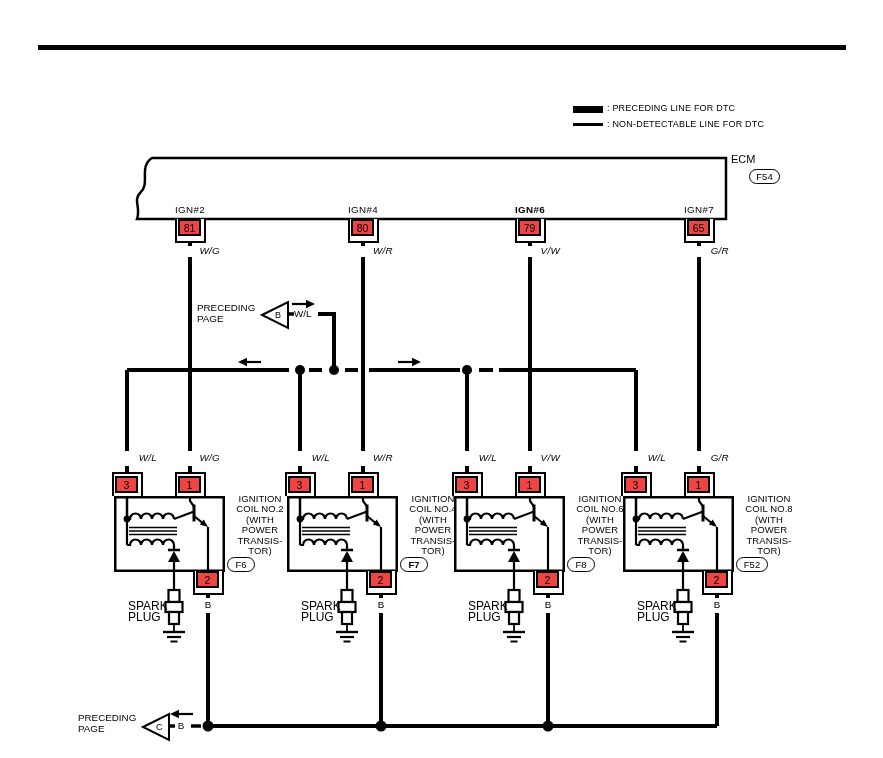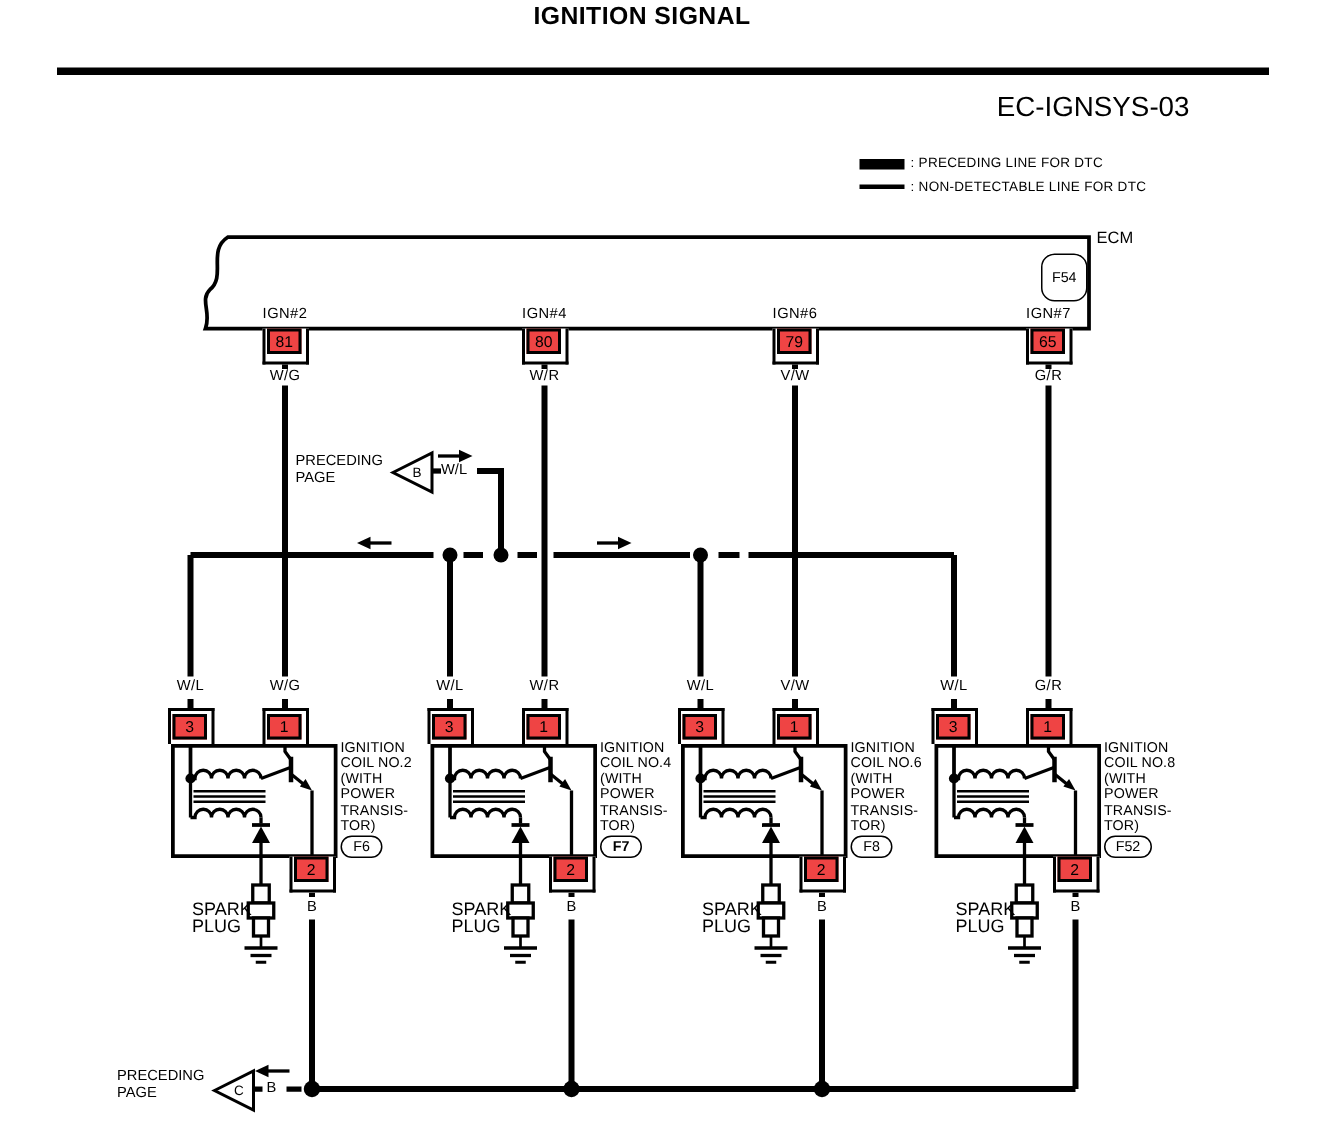--- a/index.html
+++ b/index.html
@@ -1,33 +1,33 @@
 <!DOCTYPE html>
 <html><head>
 <meta charset="utf-8">
 <style>
   html,body{margin:0;padding:0;background:#fff;}
   #canvas{position:relative;width:883px;height:758px;background:#ffffff;overflow:hidden;
           font-family:"Liberation Sans",sans-serif;color:#000;}
   .abs{position:absolute;}
   .txt{position:absolute;color:#000;white-space:nowrap;}
-  .pre{white-space:pre-line;}
+  .pre{white-space:pre-line;text-align:center;}
   #page-title{left:283px;top:2px;width:290px;text-align:center;font-size:16.5px;font-weight:bold;letter-spacing:.3px;}
   #title-rule{left:38px;top:45px;width:808px;height:4.5px;background:#000;}
   #diagram-code{left:593px;top:60px;width:200px;text-align:right;font-size:18.5px;}
   .legend-bar{left:573px;width:30px;background:#000;}
   .legend-text{left:607px;font-size:9px;letter-spacing:.2px;}
   .oval{position:absolute;border:1.6px solid #000;border-radius:9px;display:flex;align-items:center;justify-content:center;font-size:9.5px;background:#fff;box-sizing:border-box;}
   
   .pin-outer{position:absolute;width:31px;height:24px;box-sizing:border-box;background:#fff;}
   .pin-outer.openTop{border-left:2.5px solid #000;border-right:2.5px solid #000;border-bottom:2.5px solid #000;}
   .pin-outer.openBottom{border-left:2.5px solid #000;border-right:2.5px solid #000;border-top:2.5px solid #000;}
   .pin-inner{position:absolute;width:23px;height:17px;box-sizing:border-box;border:2.2px solid #000;background:#ef4444;
              display:flex;align-items:center;justify-content:center;font-size:10.5px;}
-  .wire-label{position:absolute;width:60px;text-align:center;font-size:9.8px;letter-spacing:.3px;}
+  .wire-label{position:absolute;width:60px;text-align:right;font-size:9.8px;letter-spacing:.3px;font-style:italic;}
   .ign-label{position:absolute;width:60px;text-align:center;font-size:9.8px;letter-spacing:.3px;}
   .coil-name{position:absolute;width:66px;font-size:9.5px;line-height:10.4px;letter-spacing:.1px;}
   .spark-label{position:absolute;width:48px;font-size:12px;line-height:10.5px;}
   .b-label{position:absolute;width:20px;text-align:center;font-size:9.8px;}
   .pp-caption{position:absolute;font-size:9.8px;line-height:10.5px;}
   .tri-letter{position:absolute;font-size:9px;}
 </style>
 </head>
 <body>
 
@@ -122,45 +122,43 @@
     <path d="M169 726 H175 M191 726 H201" stroke="#000" stroke-width="3.5" fill="none"></path>
     <path d="M204 726 H717" stroke="#000" stroke-width="4" fill="none"></path>
     <circle cx="208" cy="726" r="5.5" fill="#000"></circle>
     <circle cx="381" cy="726" r="5.5" fill="#000"></circle>
     <circle cx="548" cy="726" r="5.5" fill="#000"></circle>
 
     <polygon points="262,315 288,302 288,328" fill="#fff" stroke="#000" stroke-width="2"></polygon>
     <polygon points="143,727 169,714 169,740" fill="#fff" stroke="#000" stroke-width="2"></polygon>
   </svg>
 
-  <div class="txt" id="page-title">IGNITION SIGNAL</div>
   <div class="abs" id="title-rule"></div>
-  <div class="txt" id="diagram-code">EC-IGNSYS-03</div>
 
   <div class="abs legend-bar" style="top:106px;height:6.5px;"></div>
   <div class="txt legend-text" style="top:103px;">: PRECEDING LINE FOR DTC</div>
   <div class="abs legend-bar" style="top:122.5px;height:3px;"></div>
   <div class="txt legend-text" style="top:118.5px;">: NON-DETECTABLE LINE FOR DTC</div>
 
   <div class="txt" style="left:731px;top:153px;font-size:11px;">ECM</div>
-  <div class="oval" style="left:694px;top:169px;width:31px;height:32px;">F54</div>
+  <div class="oval" style="left:749px;top:169px;width:31px;height:15px;">F54</div>
 
   <div class="ign-label" style="left:160px;top:204px;">IGN#2</div>
   <div class="pin-outer openTop" style="left:174.5px;top:219px;">
     <div class="pin-inner" style="left:1.5px;top:0px;">81</div>
     </div>
   <div class="wire-label" style="left:160px;top:245px;">W/G</div>
 
   <div class="ign-label" style="left:333px;top:204px;">IGN#4</div>
   <div class="pin-outer openTop" style="left:347.5px;top:219px;">
     <div class="pin-inner" style="left:1.5px;top:0px;">80</div>
     </div>
   <div class="wire-label" style="left:333px;top:245px;">W/R</div>
 
-  <div class="ign-label" style="left:500px;top:204px;">IGN#6</div>
+  <div class="ign-label" style="left:500px;top:204px;font-weight:bold;">IGN#6</div>
   <div class="pin-outer openTop" style="left:514.5px;top:219px;">
     <div class="pin-inner" style="left:1.5px;top:0px;">79</div>
     </div>
   <div class="wire-label" style="left:500px;top:245px;">V/W</div>
 
   <div class="ign-label" style="left:669px;top:204px;">IGN#7</div>
   <div class="pin-outer openTop" style="left:683.5px;top:219px;">
     <div class="pin-inner" style="left:1.5px;top:0px;">65</div>
     </div>
   <div class="wire-label" style="left:669px;top:245px;">G/R</div>

